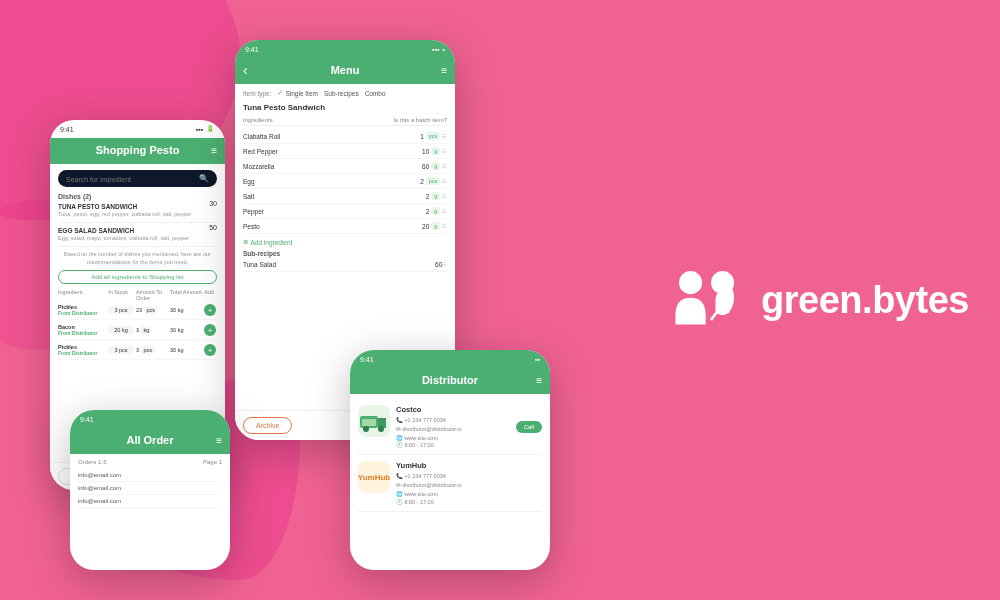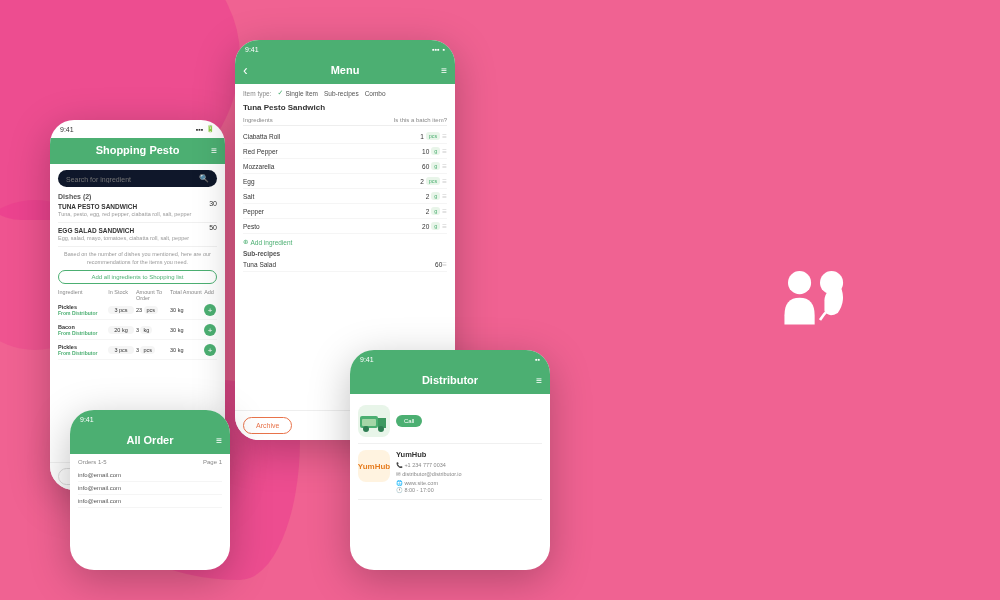--- a/index.html
+++ b/index.html
@@ -695,20 +695,27 @@
       <div class="dist-item">
         <div class="dist-logo dist-logo-costco">
           <svg width="28" height="22" viewBox="0 0 28 22">
             <rect x="0" y="6" width="18" height="12" rx="2" fill="#4CAF72"></rect>
             <polygon points="18,8 26,8 26,18 18,18" fill="#3d9960"></polygon>
             <circle cx="6" cy="19" r="3" fill="#2e7d52"></circle>
             <circle cx="21" cy="19" r="3" fill="#2e7d52"></circle>
             <rect x="2" y="9" width="14" height="7" rx="1" fill="#a5d6a7"></rect>
           </svg>
         </div>
+        <div class="dist-info">
+          <div class="dist-name">Costco</div>
+          <div class="dist-contact">📞 +1 234 777 0034</div>
+          <div class="dist-contact">✉ distributor@distributor.io</div>
+          <div class="dist-contact">🌐 www.site.com</div>
+          <div class="dist-hours">🕐 8:00 - 17:00</div>
+        </div>
         <div class="dist-call-btn">Call</div>
       </div>
 
       <div class="dist-item">
         <div class="dist-logo dist-logo-yumhub">
           <span style="color:#E67E22;font-size:8px;font-weight:700;">YumHub</span>
         </div>
         <div class="dist-info">
           <div class="dist-name">YumHub</div>
           <div class="dist-contact">📞 +1 234 777 0034</div>
@@ -753,14 +760,19 @@
     <svg class="brand-icon" viewBox="0 0 90 75">
 
       <circle cx="22" cy="18" r="13" fill="white"></circle>
       <path d="M5 55 Q5 35 22 35 Q39 35 39 55 L39 65 L5 65 Z" fill="white"></path>
 
       <circle cx="58" cy="18" r="13" fill="white"></circle>
 
       <path d="M50 38 Q50 25 68 22 Q75 38 65 52 Q55 58 50 50 Z" fill="white"></path>
       <path d="M45 60 Q55 45 68 38" stroke="white" stroke-width="3" fill="none"></path>
     </svg>
+    <div>
+      <span style="font-size:38px;font-weight:700;color:#fff;letter-spacing:-0.5px;">
+        <span>green</span><span>.</span><span>bytes</span>
+      </span>
+    </div>
   </div>
 </div>
 
 </body></html>

